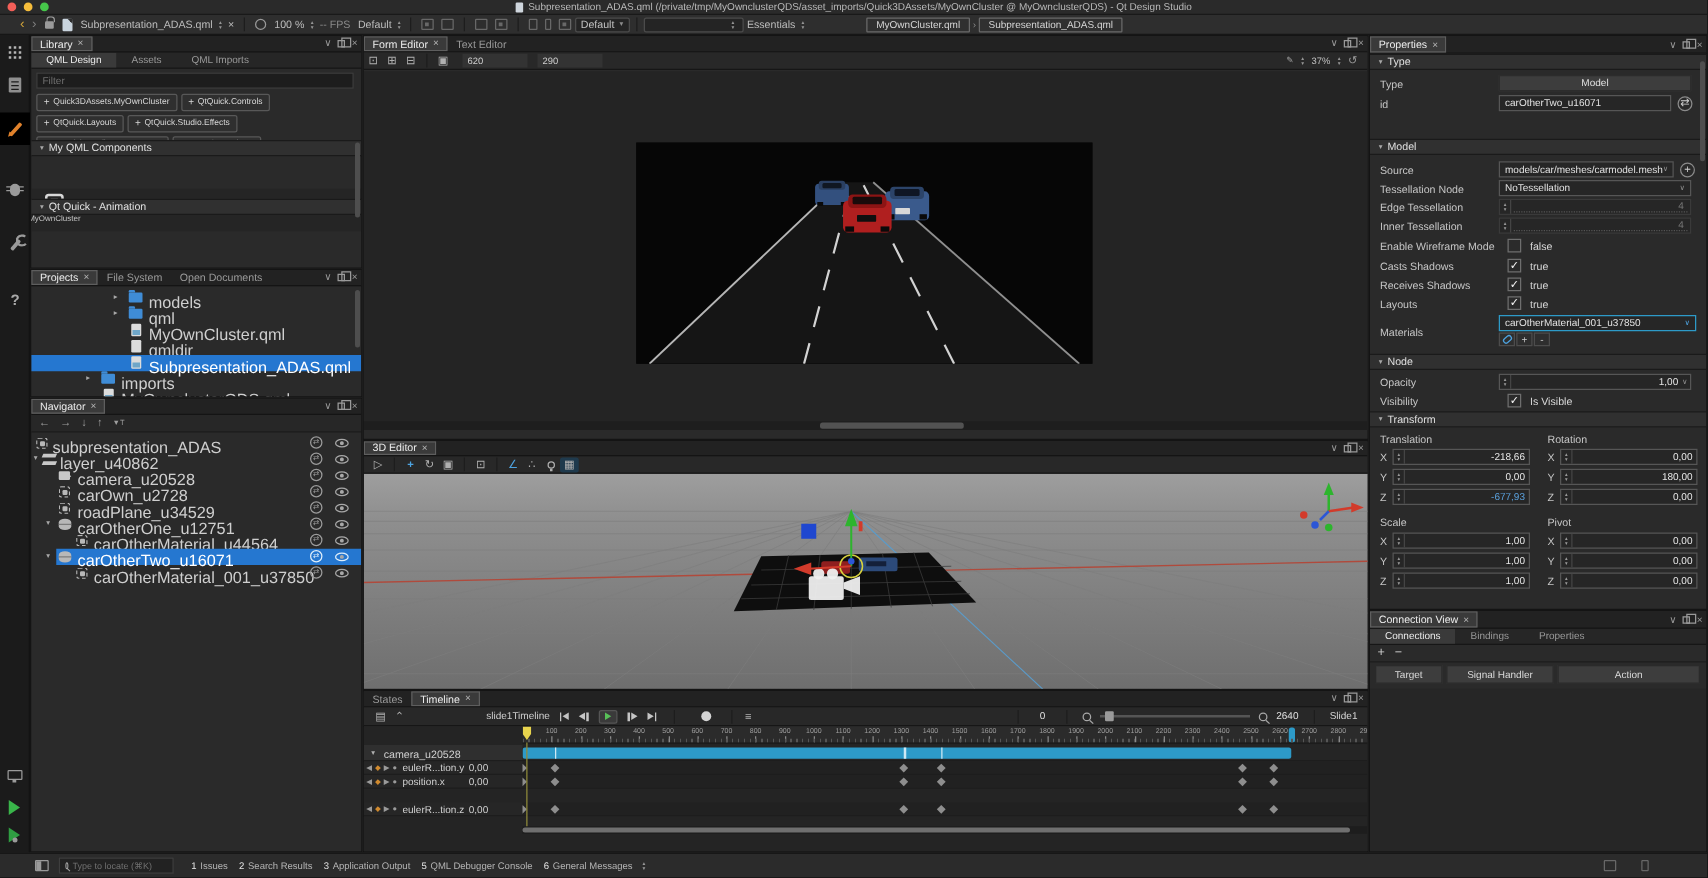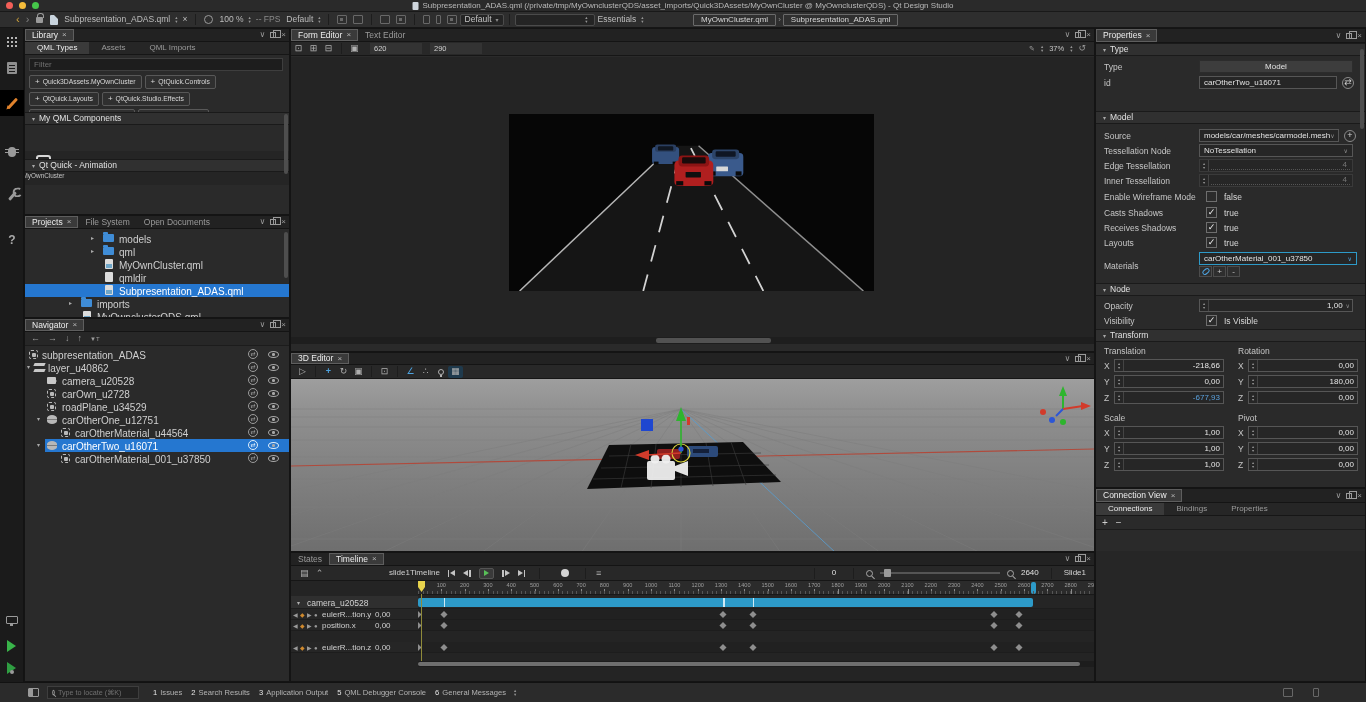--- a/index.html
+++ b/index.html
@@ -75,21 +75,21 @@
 .sechead{height:13px;background:#303030;border-top:1px solid #1a1a1a;border-bottom:1px solid #1a1a1a;display:flex;align-items:center;gap:4px;padding:0 7px;color:#e0e0e0;font-size:8.5px}
 .sechead::before{content:"▾";font-size:6px;color:#a8a8a8}
 .libitems{position:relative;background:#252525}
 .libitem{display:inline-flex;flex-direction:column;align-items:center;gap:2px;width:37px;padding-top:4px;color:#c4c4c4;font-size:6.4px;text-align:center}
 .liblab{line-height:1.15}
 .chipicon{width:15px;height:15px;border:2px solid #d8d8d8;border-radius:3px;position:relative;background:transparent}
 .chipicon::after{content:"";position:absolute;inset:2px;border:1px solid #d8d8d8;border-radius:1px}
 
 .trow{position:absolute;left:0;width:100%;height:13px}
 .trow .xarr{position:absolute;top:3px;font-size:6px;color:#a8a8a8}
-.tlab{position:absolute;top:2.5px;color:#cfcfcf;font-size:10px;white-space:nowrap}
+.tlab{position:absolute;top:2.5px;color:#cfcfcf;font-size:13px;white-space:nowrap}
 .trow.sel .selbg{position:absolute;top:0;bottom:0;right:0;background:#2577d0}
 .trow.sel .tlab{color:#fff}
 .fold{position:absolute;top:2px;width:11px;height:8px;background:#3f8cd6;border-radius:1px}
 .fold::before{content:"";position:absolute;top:-2px;left:0;width:5px;height:2px;background:#3f8cd6;border-radius:1px 1px 0 0}
 .file{position:absolute;top:1px;width:8px;height:10px;background:#dcdcdc;border-radius:1px}
 .file.qml::after{content:"";position:absolute;left:1px;right:1px;bottom:1px;height:4px;background:#6fa6c8}
 .brk{position:absolute;top:2px;width:9px;height:9px}
 .brk::before{content:"";position:absolute;inset:0;border:1px dashed #b8b8b8;border-radius:2px}
 .brk::after{content:"";position:absolute;inset:2.5px;background:#b8b8b8;border-radius:1px}
 .camico{position:absolute;top:3px;width:9px;height:7px;background:#c8c8c8;border-radius:1px}
@@ -306,21 +306,21 @@
           <span>Library</span>
           <span class="tabx">×</span>
         </div>
       <div class="pctl">
         <span>∨</span>
         <span class="fl"></span>
         <span>×</span>
       </div>
     </div>
     <div class="subtabs">
-      <div class="stab on">QML Types</div>
+      <div class="stab on">QML Design</div>
       <div class="stab">Assets</div>
       <div class="stab">QML Imports</div>
     </div>
     <input class="filter" placeholder="Filter" style="">
     <div class="chips">
       <span class="chip">
           <b>+</b>
           <span>Quick3DAssets.MyOwnCluster</span>
         </span>
       <span class="chip">
@@ -1143,20 +1143,25 @@
     </div>
     <div class="subtabs">
       <div class="stab on">Connections</div>
       <div class="stab">Bindings</div>
       <div class="stab">Properties</div>
     </div>
     <div style="height:14px;display:flex;align-items:center;gap:8px;padding:0 6px;color:#cfcfcf;font-size:10px;border-bottom:1px solid #1c1c1c">
       <span>+</span>
       <span>−</span>
     </div>
+    <div style="position:relative;height:20px">
+      <span class="cvhdr" style="left:4px;top:2px;width:54px">Target</span>
+      <span class="cvhdr" style="left:61px;top:2px;width:86px">Signal Handler</span>
+      <span class="cvhdr" style="left:150px;top:2px;width:114px">Action</span>
+    </div>
     <div style="position:absolute;left:0;right:0;top:62px;bottom:0;background:#262626"></div>
   </div>
 
   <div class="abs" id="statusbar">
     <span class="sbtoggle"></span>
     <span class="locator">
       <span class="mag" style="transform:scale(.8)"></span>
       <input placeholder="Type to locate (⌘K)" style="">
     </span>
     <span class="pane" style="margin-left:14px">

